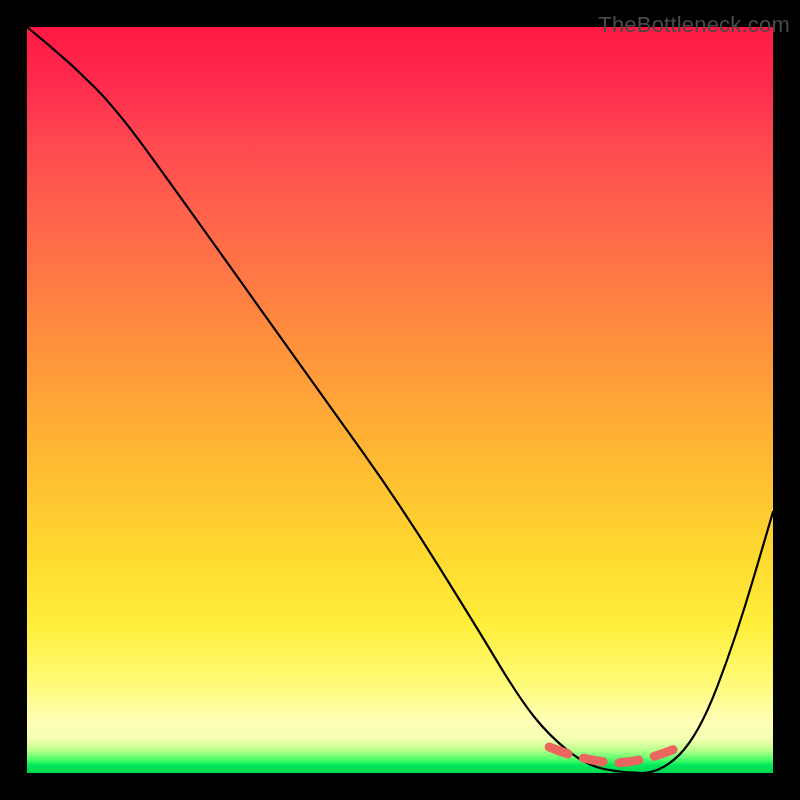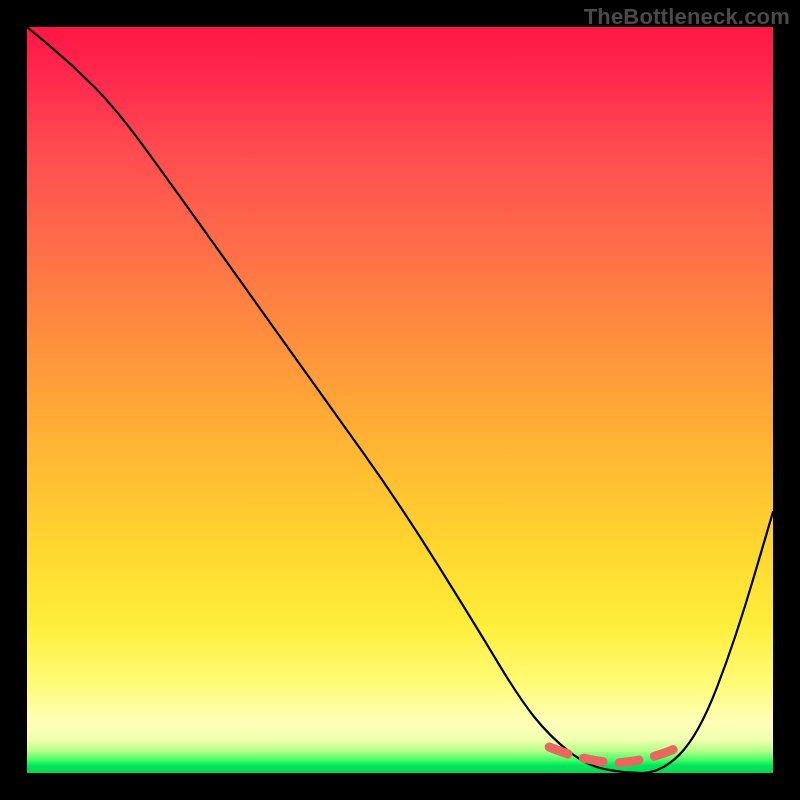--- a/index.html
+++ b/index.html
@@ -12,25 +12,25 @@
     font-family: Arial, Helvetica, sans-serif;
   }
   .frame {
     position: relative;
     width: 800px;
     height: 800px;
     background: #000;
   }
   .watermark {
     position: absolute;
-    top: 4px;
+    top: 12px;
     right: 10px;
     color: #4a4a4a;
     font-size: 22px;
-    font-weight: 700;
+    font-weight: 400;
     letter-spacing: 0.2px;
     z-index: 10;
     user-select: none;
   }
   .plot-area {
     position: absolute;
     left: 27px;
     top: 27px;
     width: 746px;
     height: 746px;

